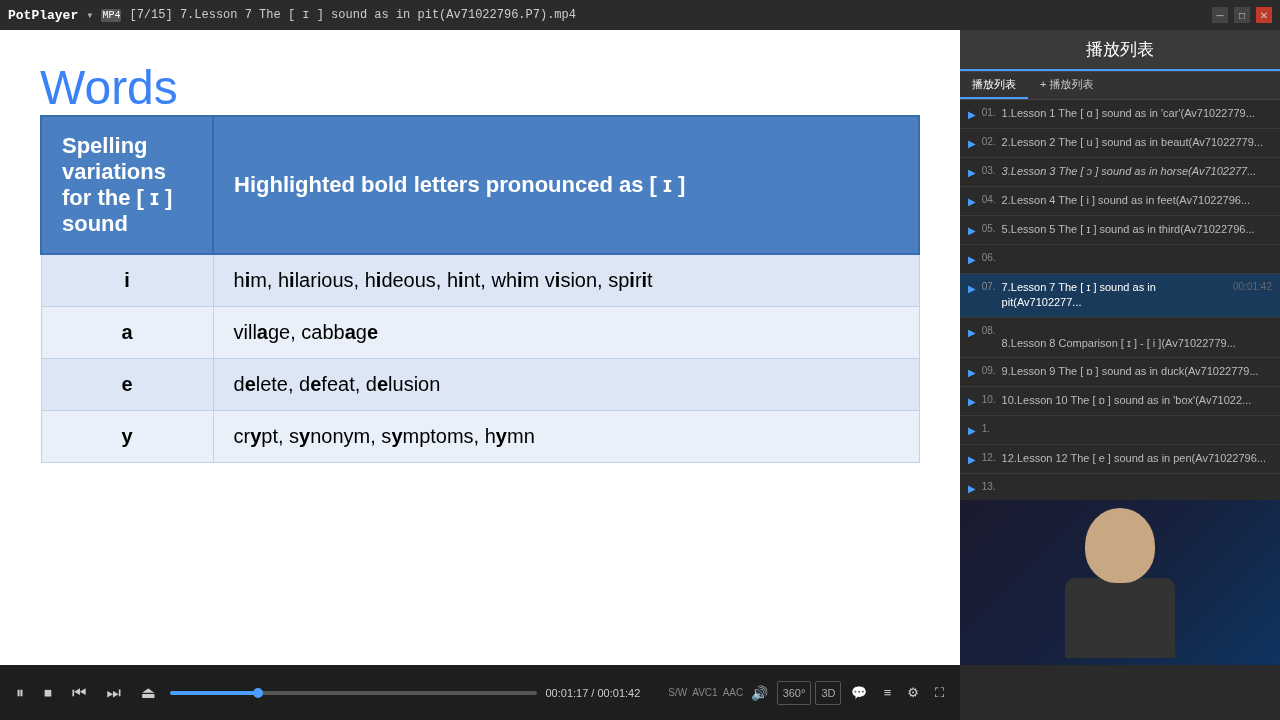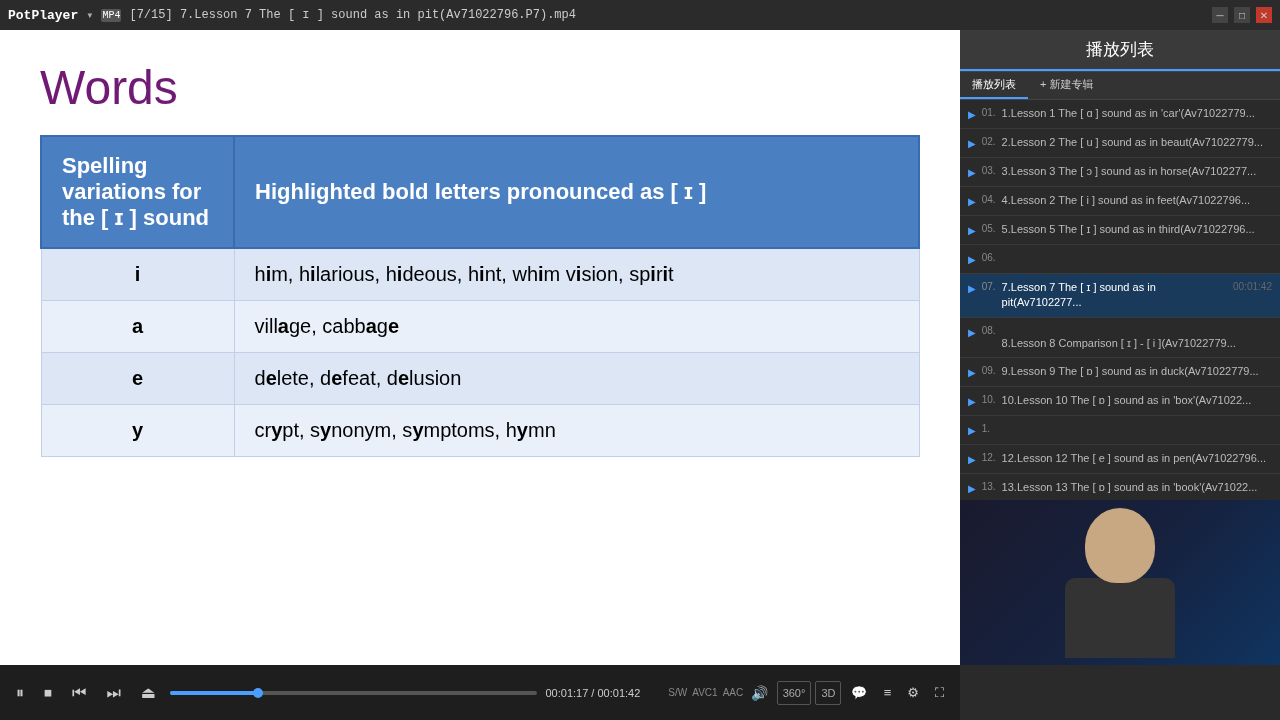--- a/index.html
+++ b/index.html
@@ -23,40 +23,40 @@
       width: 960px; height: 690px; background: #fff;
       display: flex; flex-direction: column;
     }
 
     #video-content {
       flex: 1; background: #fff; padding: 30px 40px 20px 40px;
       display: flex; flex-direction: column;
     }
 
     #words-title {
-      font-size: 48px; font-weight: 300; color: #701a75; margin-bottom: 20px;
+      font-size: 48px; font-weight: 300; color: #3b82f6; 
     }
 
     
     #spelling-table {
       width: 100%; border-collapse: collapse;
     }
     #spelling-table thead tr {
       background: #4a7fc1; color: #fff;
     }
     #spelling-table thead th {
       padding: 16px 20px; font-size: 22px; font-weight: bold; text-align: left; vertical-align: middle;
       border: 2px solid #3a6bb0;
     }
     #spelling-table tbody tr:nth-child(odd) { background: #dce6f5; }
     #spelling-table tbody tr:nth-child(even) { background: #eaf0f9; }
     #spelling-table tbody td {
       padding: 14px 20px; font-size: 20px; border: 1px solid #c0d0e8; vertical-align: middle;
     }
-    .col-spelling { text-align: center; font-size: 24px; font-weight: bold; width: 193px; }
+    .col-spelling { text-align: center; font-size: 24px; font-weight: bold; width: 172px; }
     .col-words { font-size: 20px; }
 
     
     #controls {
       height: 55px; background: #1e1e1e;
       display: flex; align-items: center; padding: 0 10px; gap: 8px;
     }
     .ctrl-btn { background: none; border: none; color: #ccc; font-size: 16px; cursor: pointer; padding: 4px 6px; }
     #progress-bar-container {
       flex: 1; height: 4px; background: #555; border-radius: 2px; position: relative; cursor: pointer;
@@ -209,42 +209,42 @@
       </div>
     </div>
   </div>
 
   <div id="sidebar">
     <div id="sidebar-tabs">
       <div class="sidebar-tab active">播放列表</div>
     </div>
     <div id="sidebar-subtabs">
       <div class="sidebar-subtab active">播放列表</div>
-      <div class="sidebar-subtab">+ 新建专辑</div>
+      <div class="sidebar-subtab">+ 播放列表</div>
     </div>
     <div id="playlist">
     <div class="playlist-item">
           <span class="play-icon-small">▶</span>
           <span class="item-num">01.</span>
           <span style="flex: 1 1 0%; font-size: 11px;">1.Lesson 1 The [ ɑ ] sound as in 'car'(Av71022779...</span>
         </div>
         <div class="playlist-item">
           <span class="play-icon-small">▶</span>
           <span class="item-num">02.</span>
           <span style="flex: 1 1 0%; font-size: 11px;">2.Lesson 2 The [ u ] sound as in beaut(Av71022779...</span>
         </div>
         <div class="playlist-item">
           <span class="play-icon-small">▶</span>
           <span class="item-num">03.</span>
-          <span style="flex: 1 1 0%; font-size: 11px;">3.Lesson 3 The [ ɔ ] sound as in horse(Av7102277...</span>
+          <span style="flex: 1 1 0%; font-size: 11px; font-style: italic;">3.Lesson 3 The [ ɔ ] sound as in horse(Av7102277...</span>
         </div>
         <div class="playlist-item">
           <span class="play-icon-small">▶</span>
           <span class="item-num">04.</span>
-          <span style="flex: 1 1 0%; font-size: 11px;">4.Lesson 2 The [ i ] sound as in feet(Av71022796...</span>
+          <span style="flex: 1 1 0%; font-size: 11px;">2.Lesson 4 The [ i ] sound as in feet(Av71022796...</span>
         </div>
         <div class="playlist-item">
           <span class="play-icon-small">▶</span>
           <span class="item-num">05.</span>
           <span style="flex: 1 1 0%; font-size: 11px;">5.Lesson 5 The [ ɪ ] sound as in third(Av71022796...</span>
         </div>
         <div class="playlist-item">
           <span class="play-icon-small">▶</span>
           <span class="item-num">06.</span>
         </div>
@@ -274,21 +274,20 @@
           <span class="item-num">1.</span>
         </div>
         <div class="playlist-item">
           <span class="play-icon-small">▶</span>
           <span class="item-num">12.</span>
           <span style="flex: 1 1 0%; font-size: 11px;">12.Lesson 12 The [ e ] sound as in pen(Av71022796...</span>
         </div>
         <div class="playlist-item">
           <span class="play-icon-small">▶</span>
           <span class="item-num">13.</span>
-          <span style="flex: 1 1 0%; font-size: 11px;">13.Lesson 13 The [ ɒ ] sound as in 'book'(Av71022...</span>
         </div>
         <div class="playlist-item">
           <span class="play-icon-small">▶</span>
           <span class="item-num">14.</span>
           <span style="flex: 1 1 0%; font-size: 11px;">14.Lesson 14 The [ ɒ ] sound as in duck and u ](Av71022...</span>
         </div>
         <div class="playlist-item">
           <span class="play-icon-small">▶</span>
           <span class="item-num">15.</span>
           <span style="flex: 1 1 0%; font-size: 11px;">15.Lesson 15 The [ æ ] sound as in cat(Av71022777...</span>

